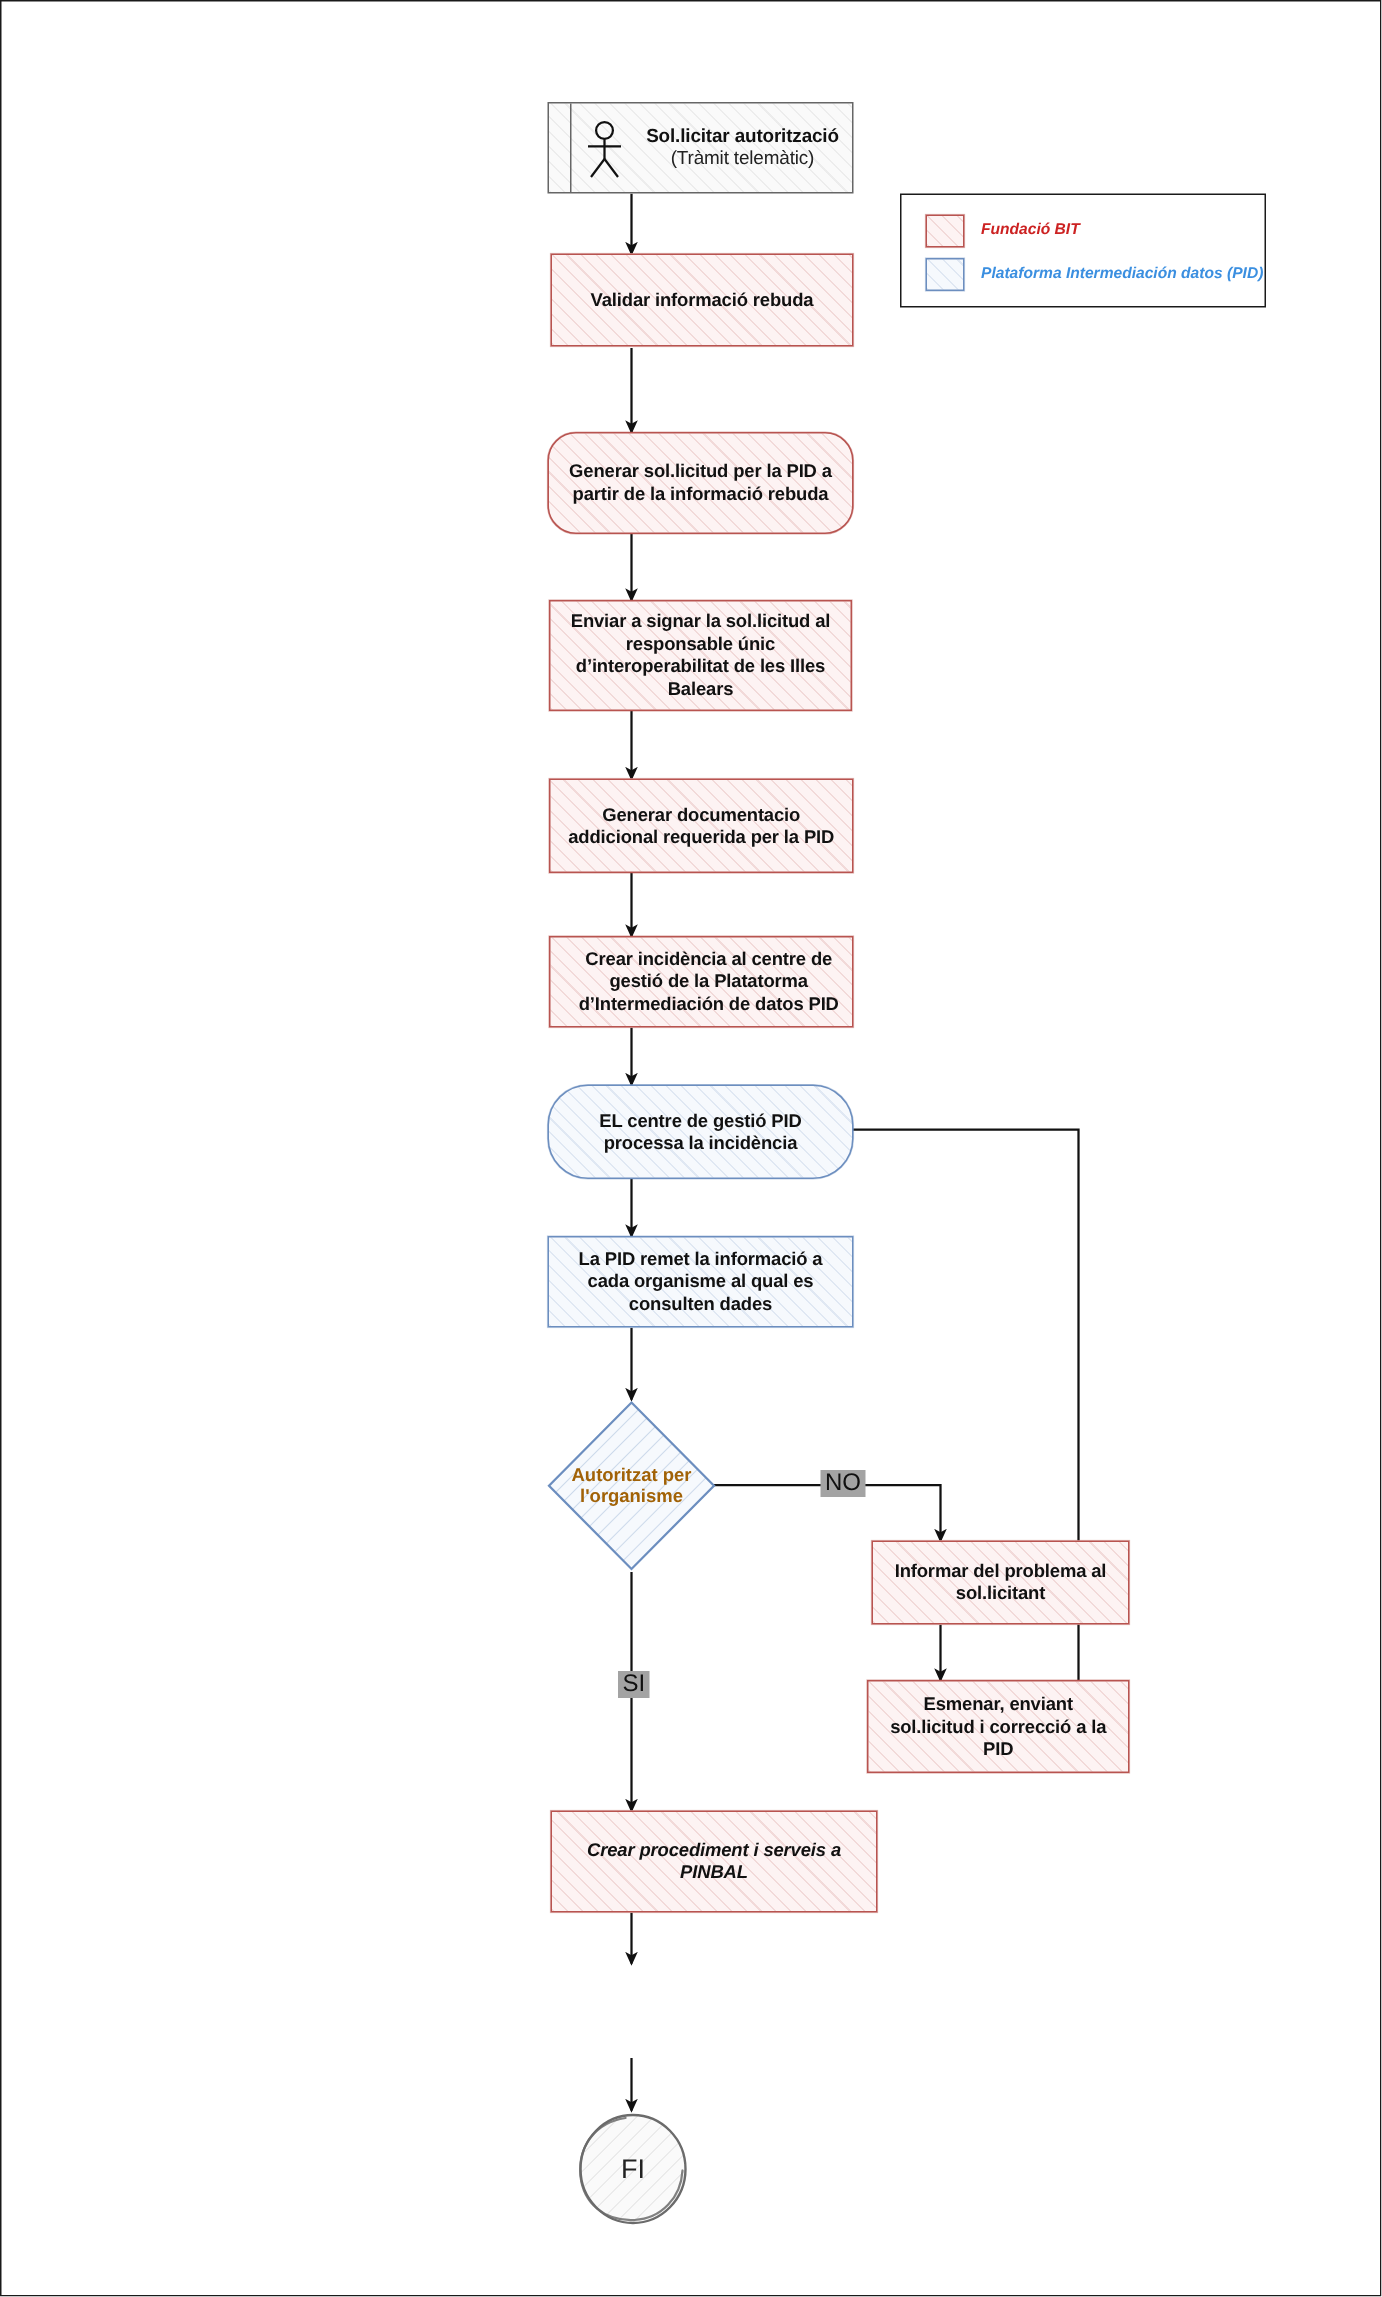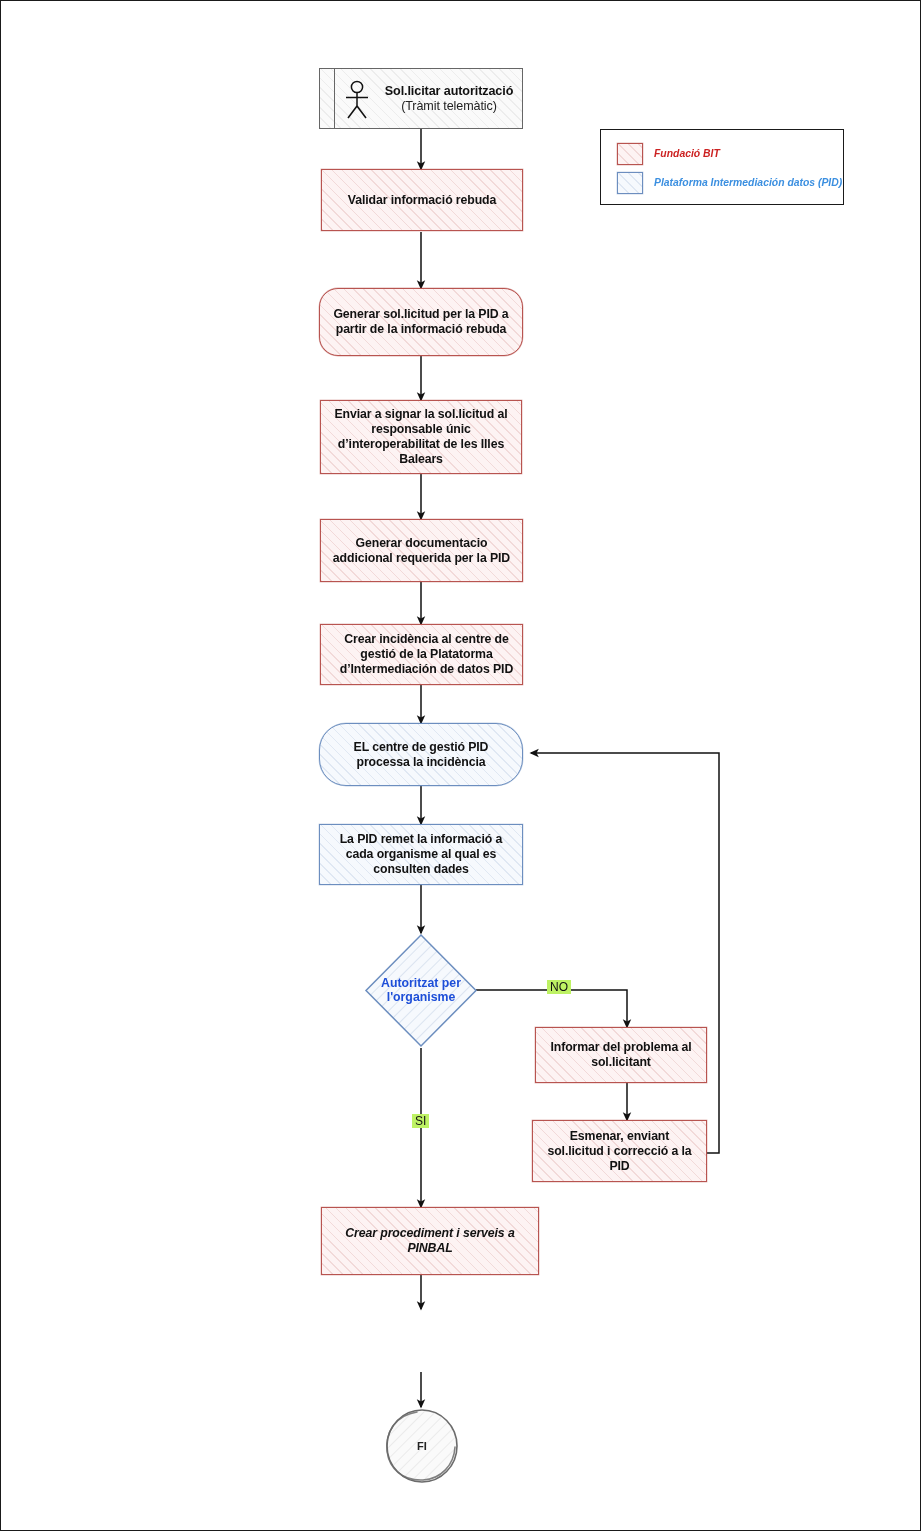--- a/index.html
+++ b/index.html
@@ -30,20 +30,21 @@
     box-sizing: border-box;
     display: flex;
     align-items: center;
     justify-content: center;
     text-align: center;
     font-size: 12.3px;
     font-weight: bold;
     color: #111111;
     line-height: 1.22;
     letter-spacing: -0.1px;
+    margin-left: 46px;
   }
   .node .txt { padding: 0 7px; width: 100%; }
 
   
   .n-red {
     border: 1.4px solid #b85450;
     background-color: #fdf3f3;
     background-image: repeating-linear-gradient(
         45deg,
         rgba(184,84,80,0.16) 0px,
@@ -96,38 +97,38 @@
 
   
   .diamond-wrap { position: absolute; }
   .diamond-wrap .dlabel {
     position: absolute;
     left: 0; right: 0; top: 50%;
     transform: translateY(-50%);
     text-align: center;
     font-size: 12.3px;
     font-weight: bold;
-    color: #1d4ed8;
+    color: #a16207;
     line-height: 1.2;
     pointer-events: none;
   }
 
   
   #end-node {
     position: absolute;
     display: flex; align-items: center; justify-content: center;
-    font-size: 11px; font-weight: bold; color: #222;
+    font-size: 18px; font-weight: normal; color: #222;
   }
 
   
   .edge-label {
     position: absolute;
-    font-size: 12px;
+    font-size: 16px;
     color: #111;
-    background: #bef264;
+    background: #a3a3a3;
     padding: 0 3px;
     font-family: "Liberation Sans", sans-serif;
     white-space: nowrap;
   }
 
   
   #legend {
     position: absolute;
     left: 599px; top: 128px;
     width: 244px; height: 76px;

